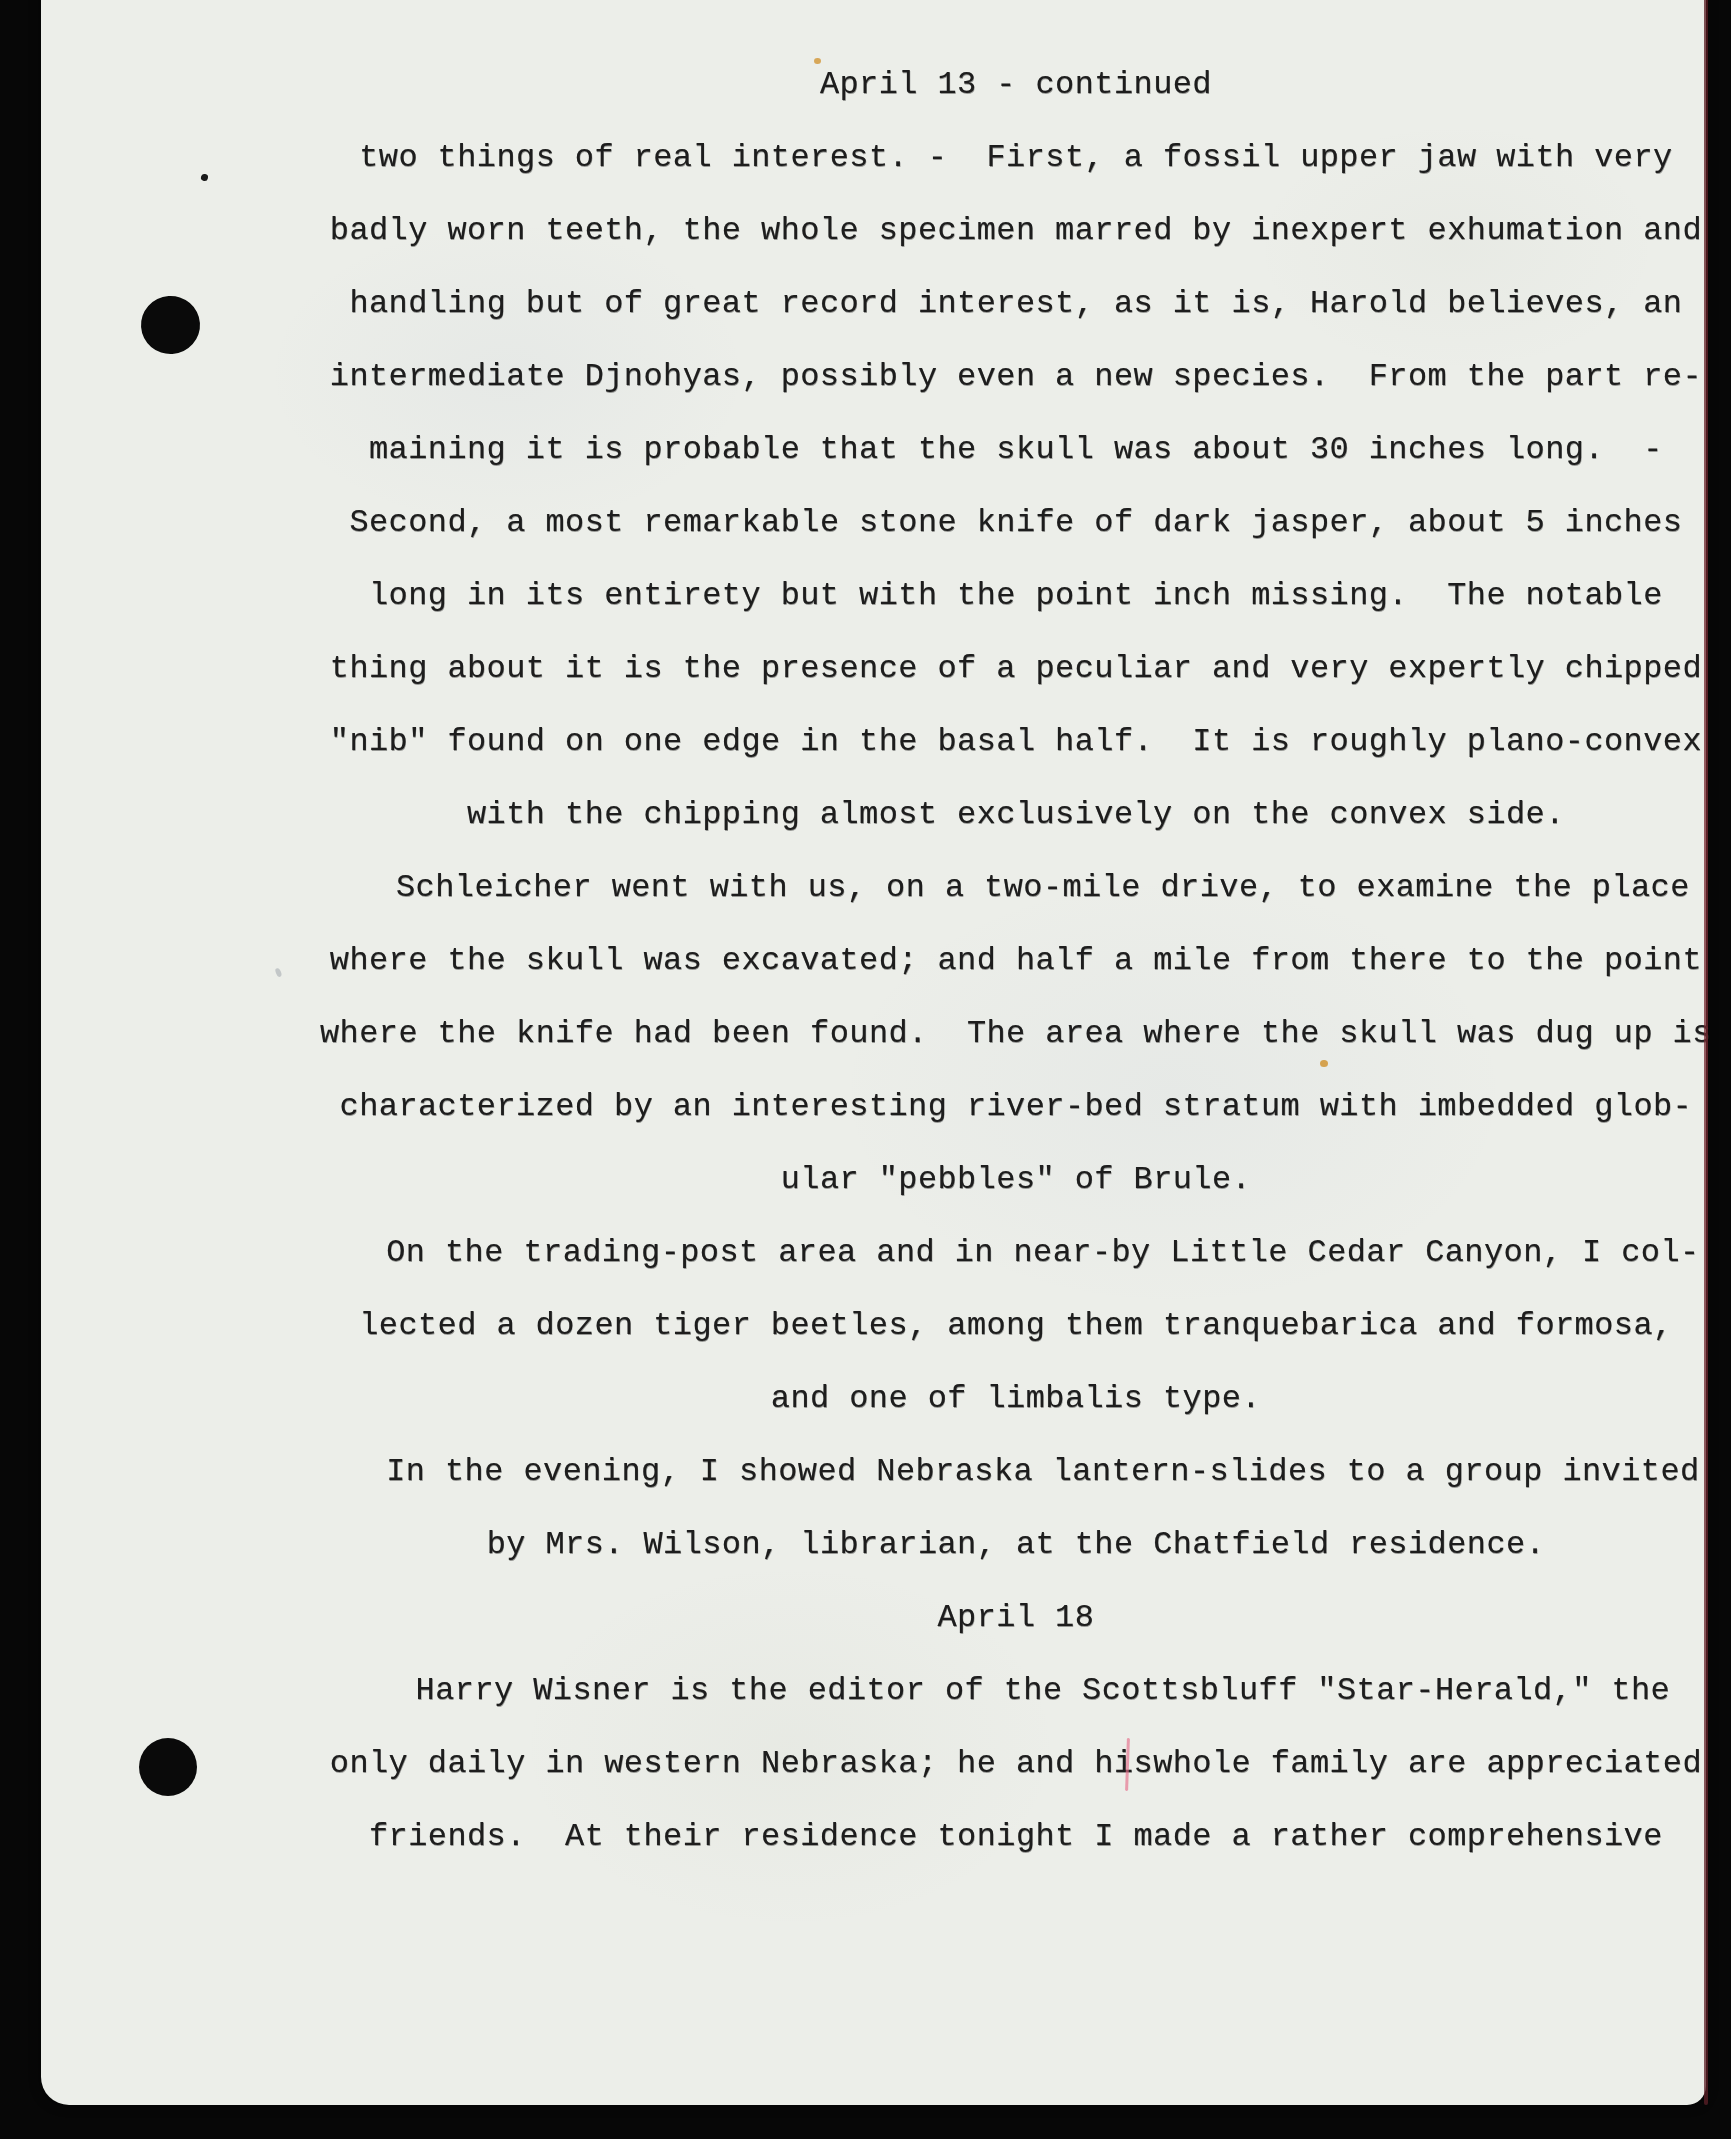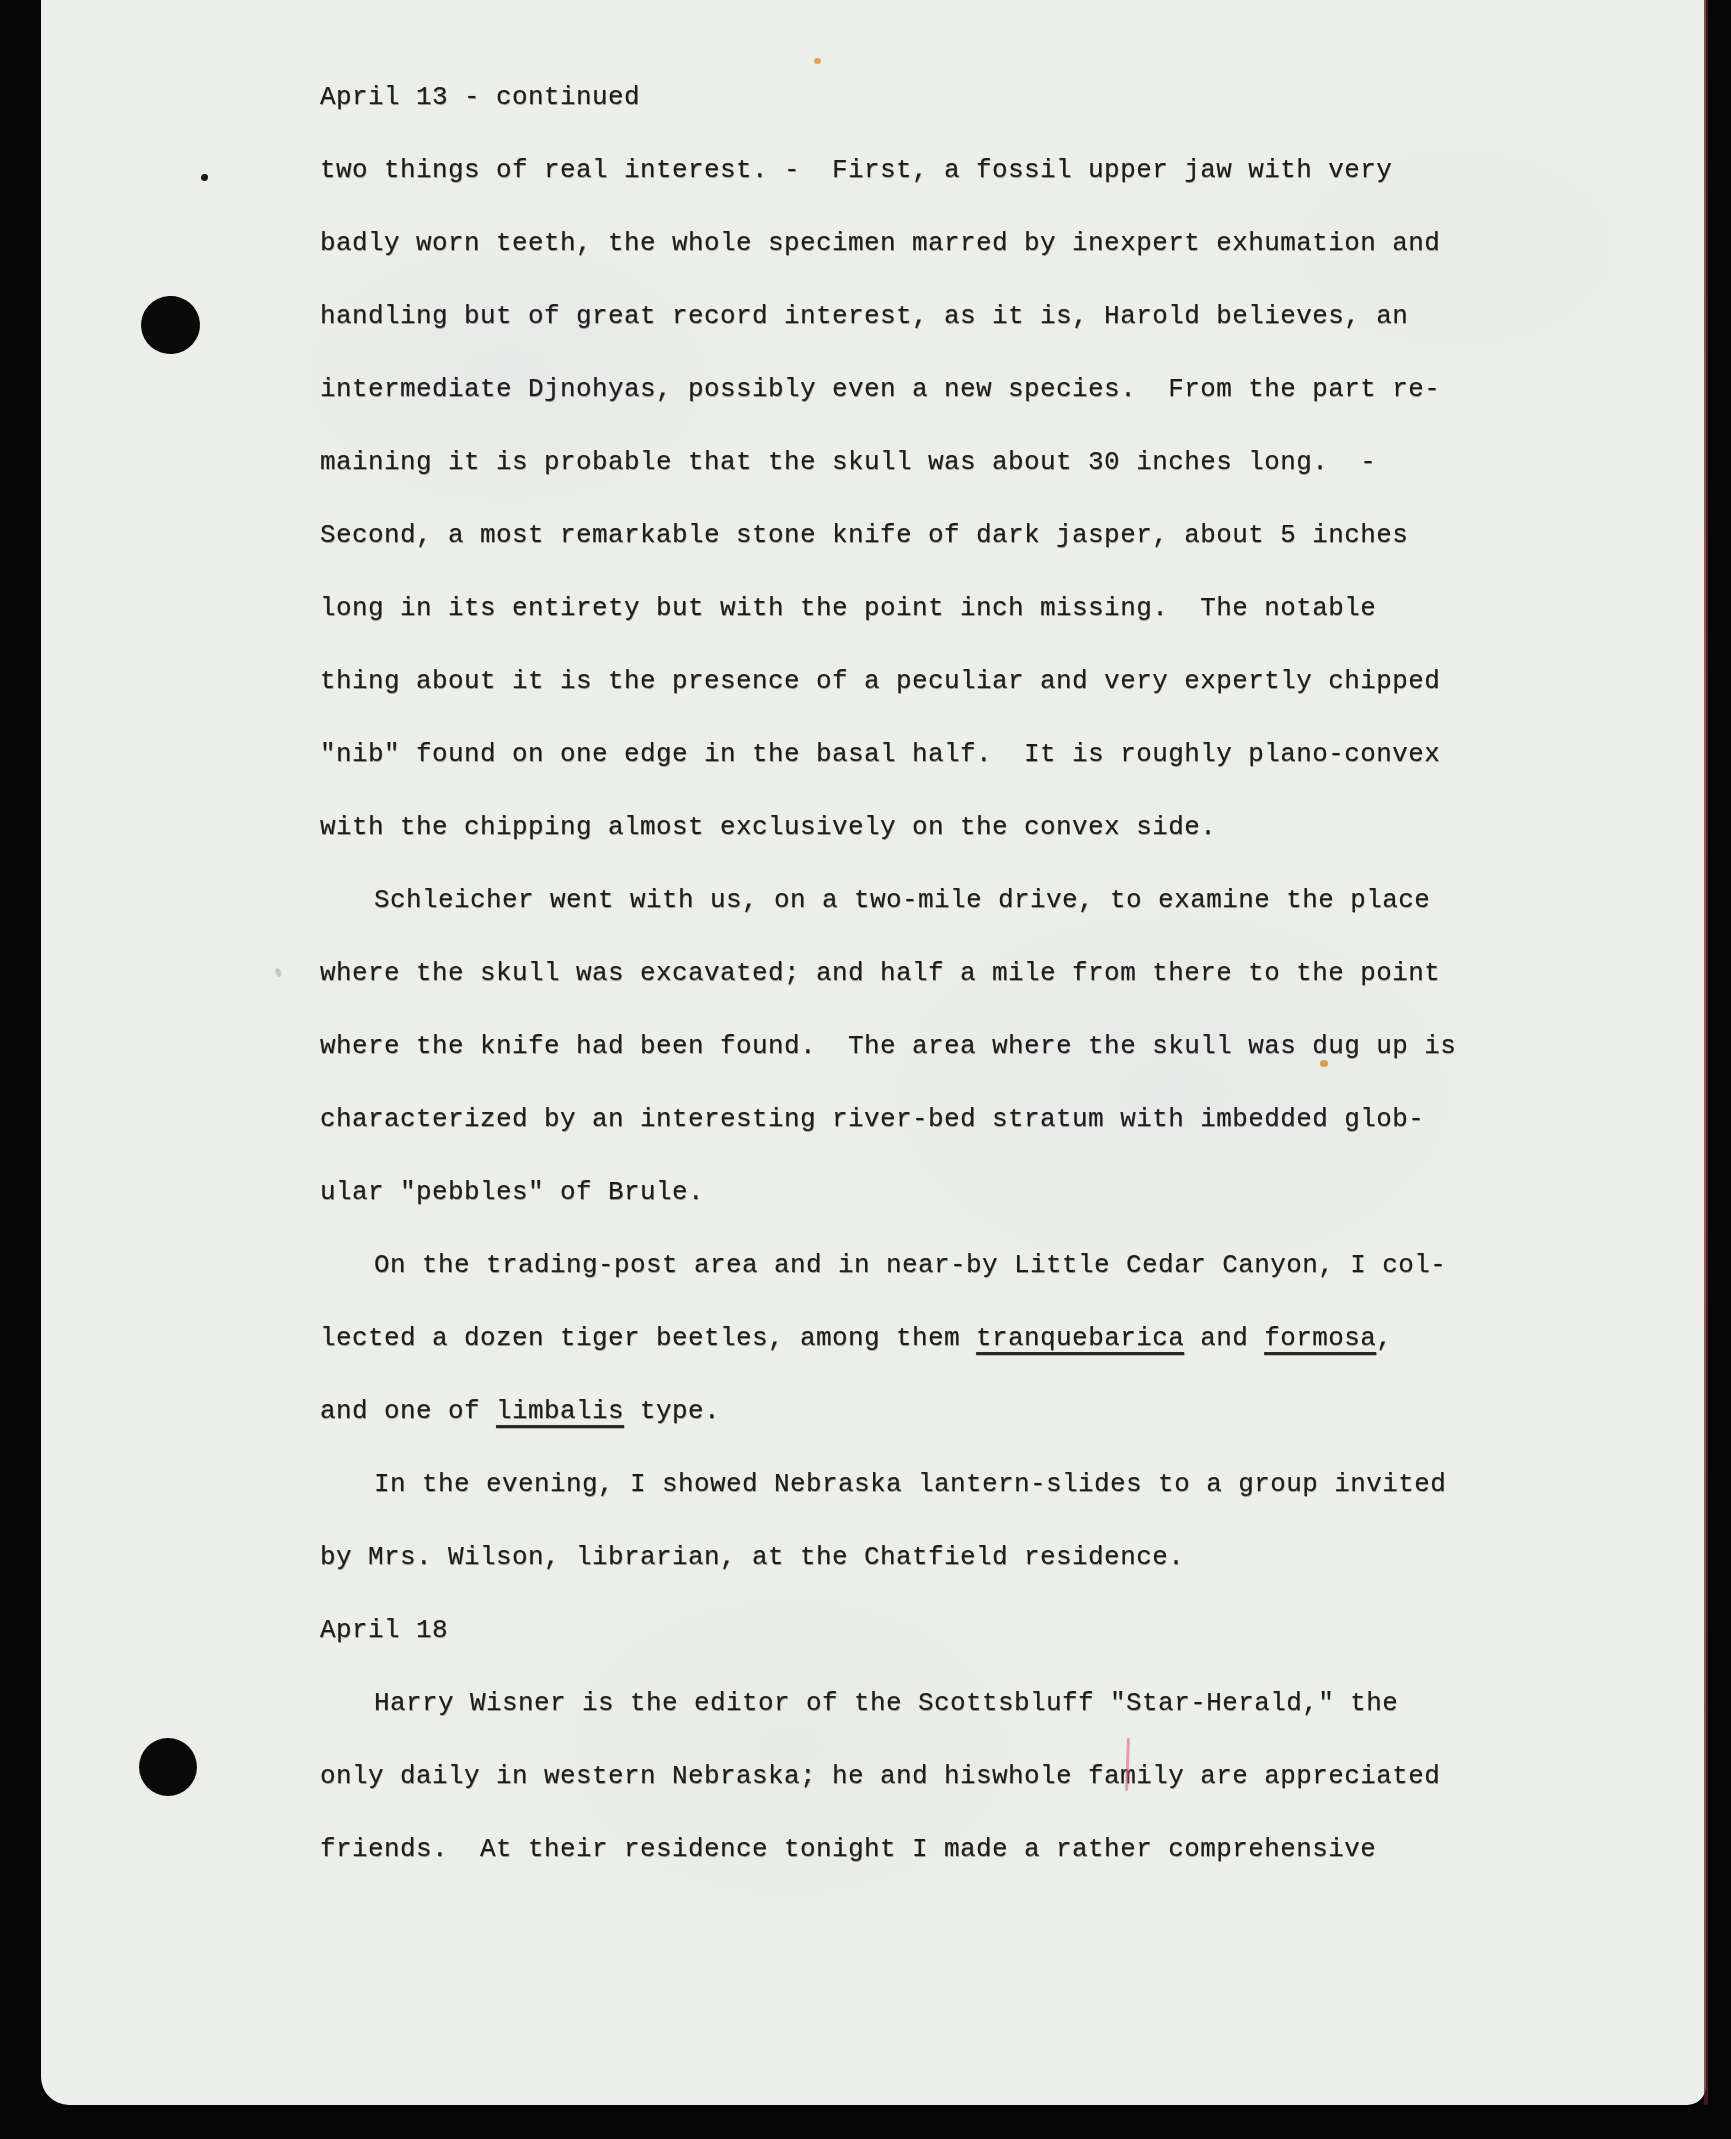--- a/index.html
+++ b/index.html
@@ -29,28 +29,29 @@
     position:absolute;top:0;right:-2.2px;width:4.4px;height:100%;
     background:linear-gradient(to bottom,#55191f,#7a2b33 40%,#5c2027);
     opacity:.75;border-radius:2.2px;
   }
 
   .punch-hole{position:absolute;background:#0a0a0a;border-radius:50%;}
   .hole-top{left:100px;top:302px;width:59px;height:58px;transform:rotate(-4deg);}
   .hole-bottom{left:98px;top:1744px;width:58px;height:58px;}
 
   .text-block{
-    position:absolute;left:279px;top:67px;   
-    font-size:26px;line-height:73px;letter-spacing:0.4px;
+    position:absolute;left:279px;top:54px;   
+    font-size:32px;line-height:73px;letter-spacing:0.4px;
     color:var(--ink);white-space:pre;
     text-shadow:0.4px 0.6px 0.3px rgba(10,10,10,0.38), -0.2px 0 0.4px rgba(20,20,20,0.22);
+    text-align:center;
   }
   .line{height:73px;}
   .line.indent{padding-left:54px;}
-  .u{text-decoration:underline;text-decoration-thickness:3px;text-underline-offset:7.4px;
+  .u{text-decoration-thickness:3px;text-underline-offset:7.4px;
      text-decoration-color:rgba(25,25,25,0.85);}
 
   .caret-mark{
     position:absolute;left:1085px;top:1744px;width:3px;height:53px;  
     background:var(--caret);opacity:.66;transform:rotate(2deg);border-radius:1.5px;
   }
   .speck{position:absolute;border-radius:50%;}
   .ink-dot{left:160px;top:180px;width:7.4px;height:6.7px;background:#1a1a1a;transform:rotate(12deg);}
   .orange-1{left:773px;top:64px;width:6.7px;height:6px;background:var(--stain);opacity:.85;}
   .orange-2{left:1279px;top:1066px;width:8.1px;height:7.4px;background:var(--stain);opacity:.9;}

